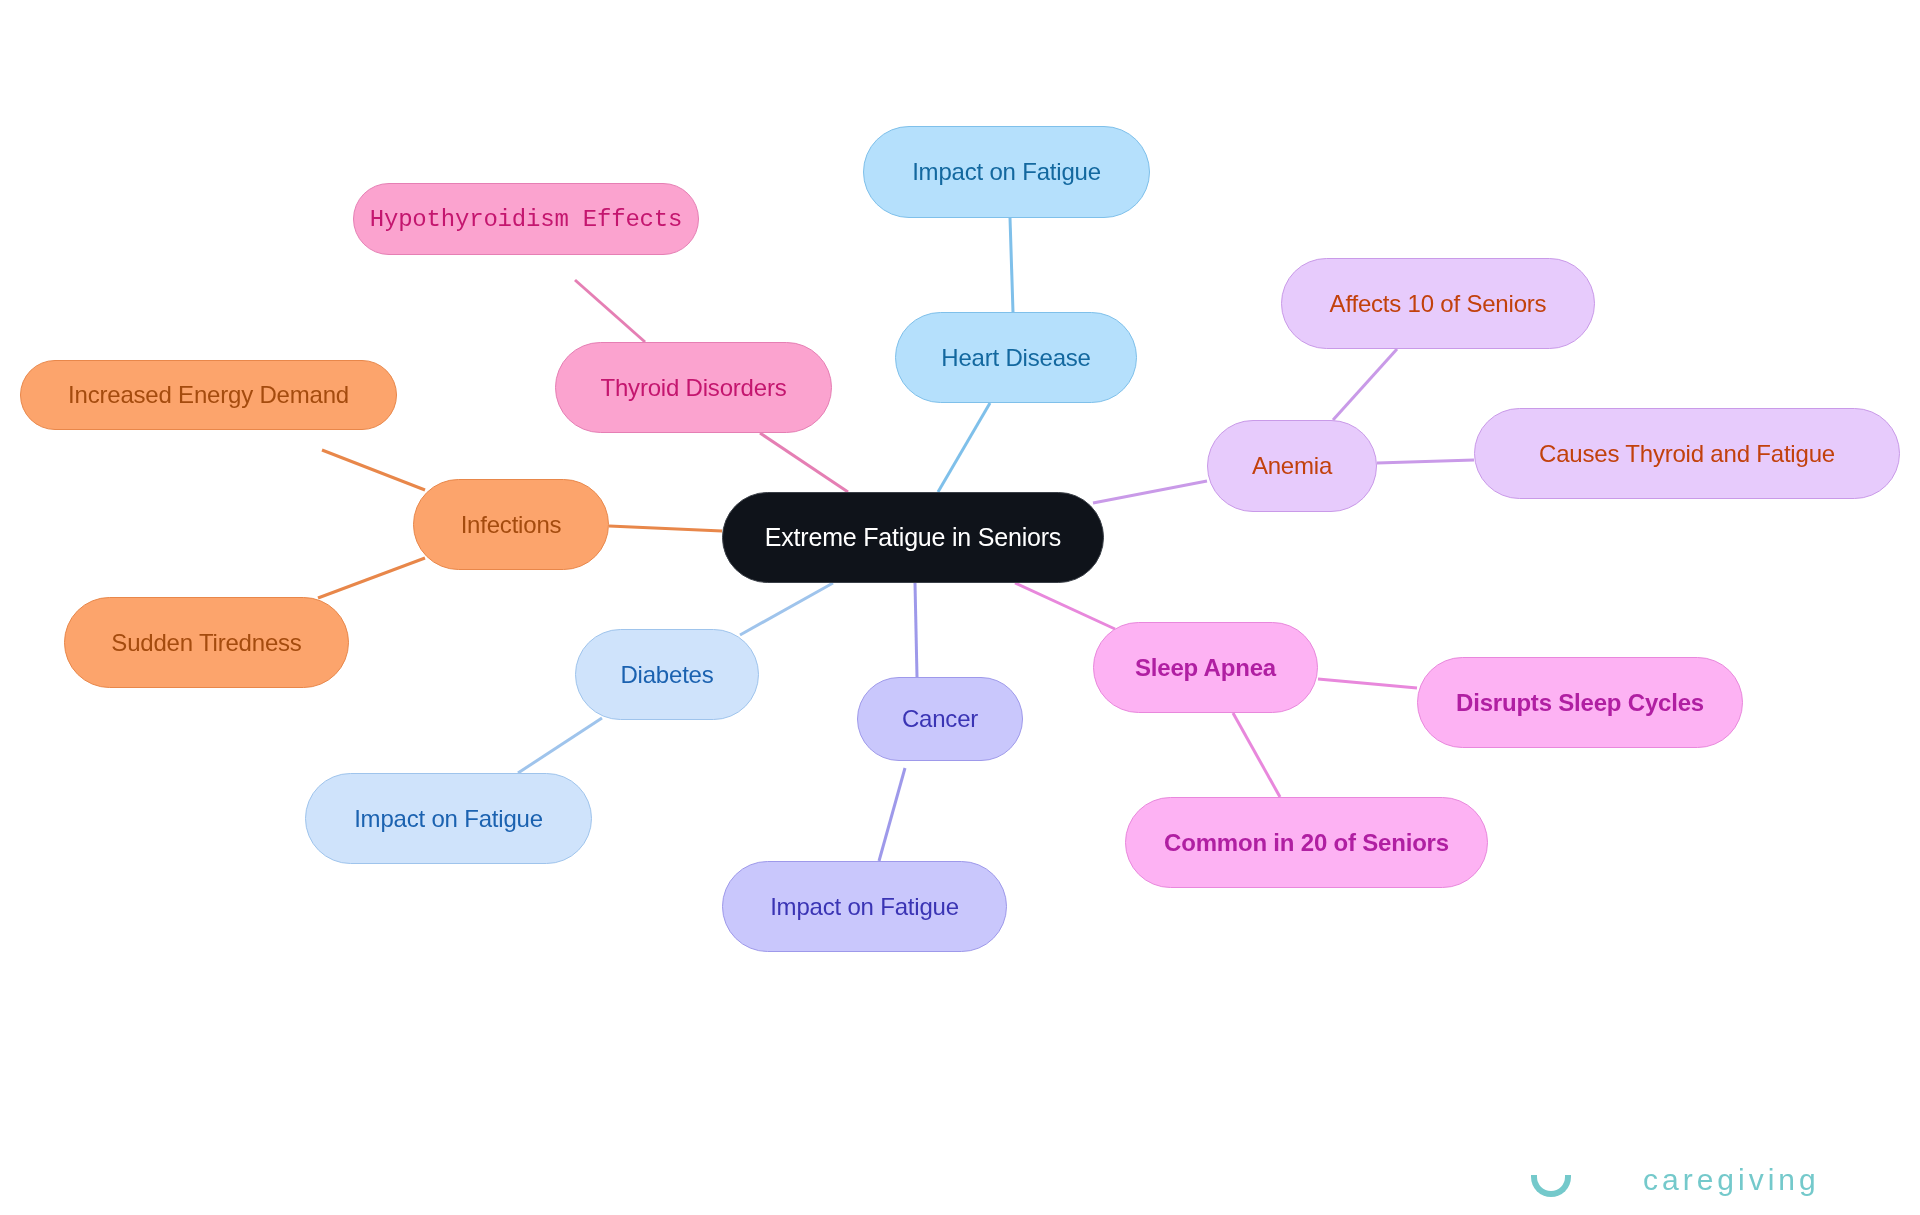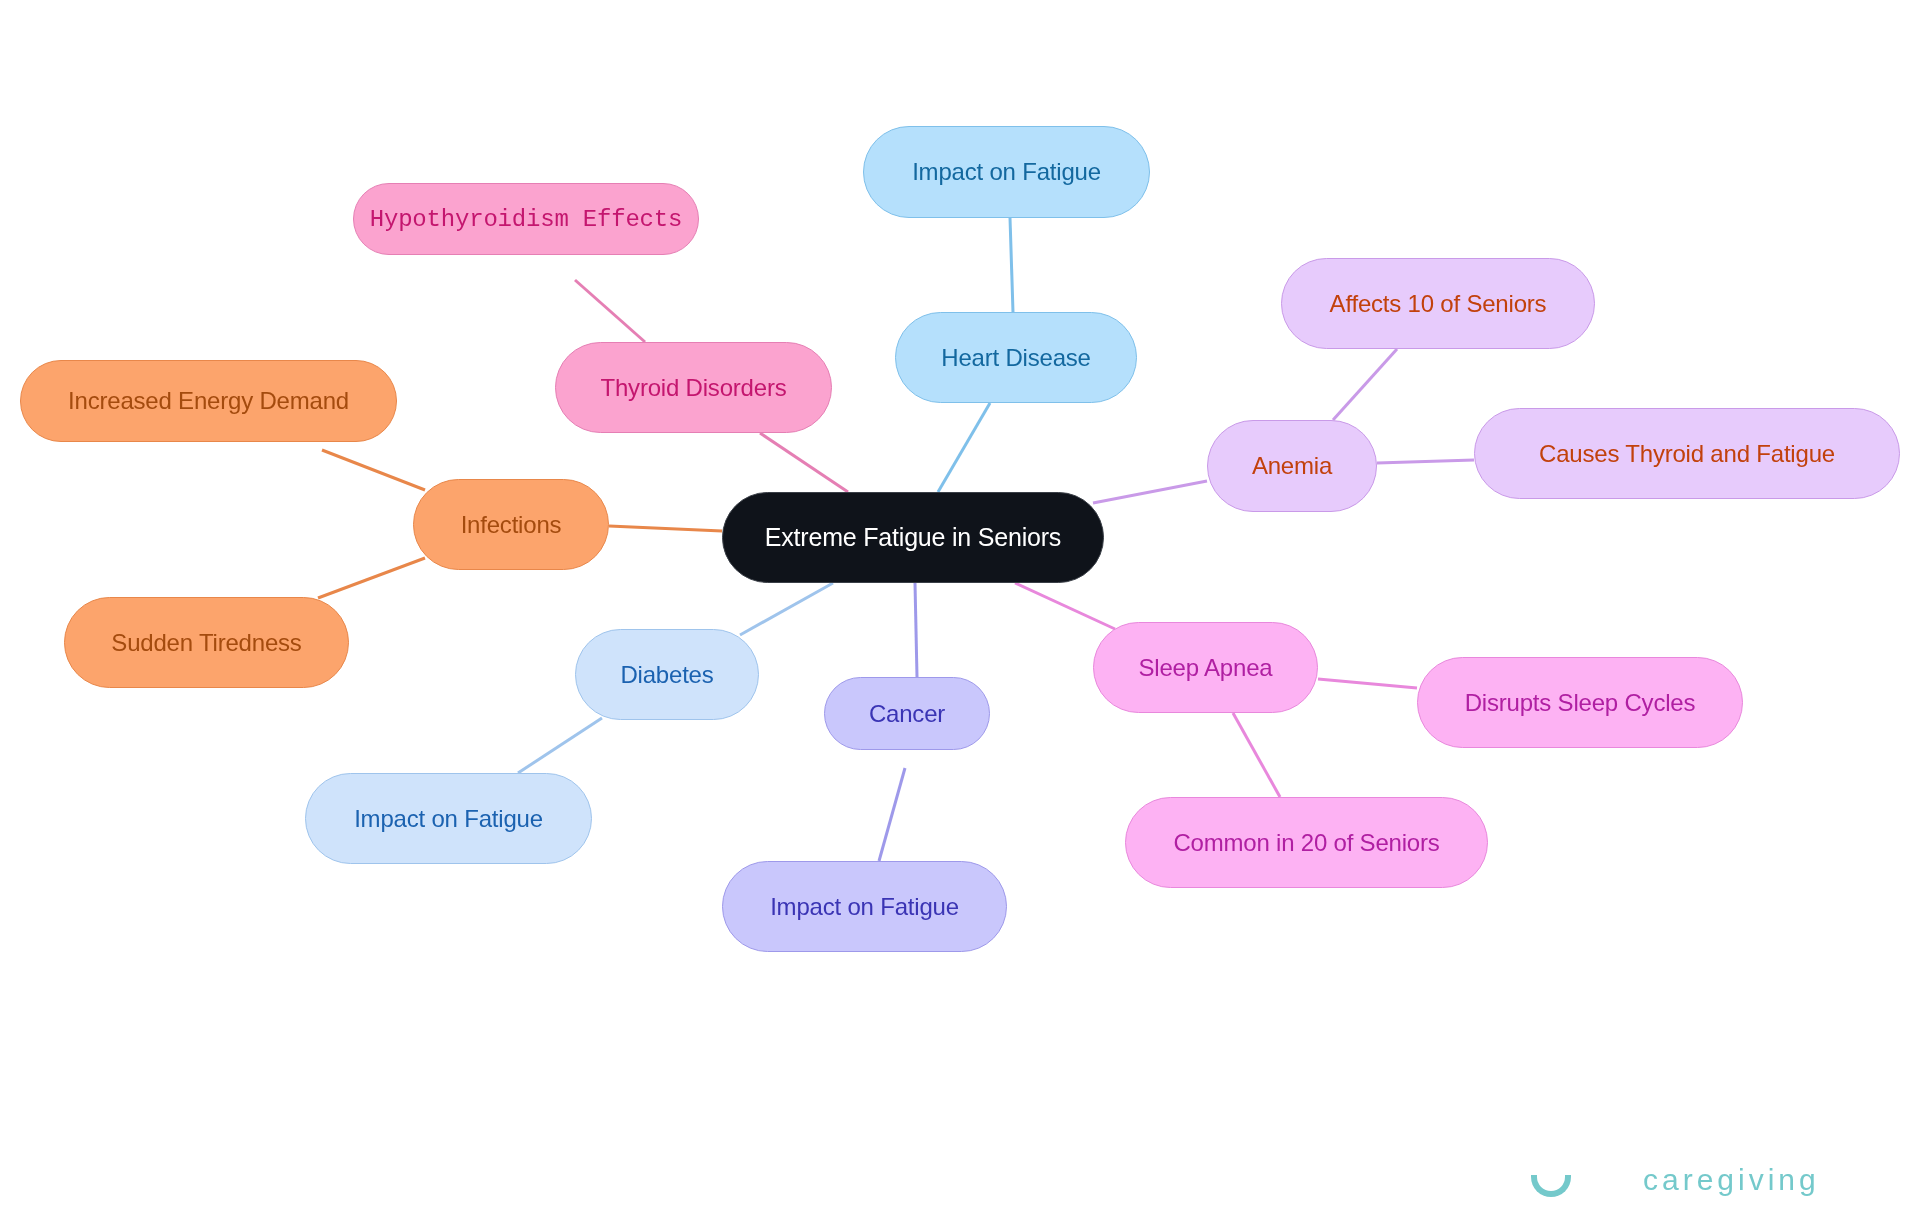--- a/index.html
+++ b/index.html
@@ -4,21 +4,21 @@
 <style>
   html, body { margin:0; padding:0; background:#ffffff; }
   body { width:1920px; height:1215px; position:relative; overflow:hidden; font-family:"Liberation Sans", sans-serif; }
   svg.edges { position:absolute; left:0; top:0; width:1920px; height:1215px; }
   .node { position:absolute; box-sizing:border-box; border-radius:46px; display:flex; align-items:center; justify-content:center; font-size:24px; border:1.5px solid; white-space:nowrap; letter-spacing:-0.2px; }
   .root { background:#0f131a; color:#ffffff; border-color:#3a3f47; }
   .orange { background:#fca46c; color:#a44b0e; border-color:#e8874a; }
   .pink { background:#fba3cf; color:#c4166f; border-color:#e57fb4; }
   .sky { background:#b5e0fc; color:#13689f; border-color:#7fc0ea; }
   .violet { background:#e7cbfc; color:#c2410c; border-color:#c99ae8; }
-  .magenta { background:#fdb2f3; color:#b01fa2; border-color:#e888dc; }
+  .magenta { background:#fdb2f3; color:#b01fa2; border-color:#e888dc;font-weight:bold; }
   .lightblue { background:#cfe3fb; color:#1b62b0; border-color:#9fc4ec; }
   .indigo { background:#c9c7fc; color:#3a34b4; border-color:#9e99ea; }
   .logo { position:absolute; left:1418px; top:1105px; width:460px; height:95px; }
   .logo-main { position:absolute; left:0; top:0; font-size:60px; font-weight:bold; color:#ef7466; letter-spacing:1px; }
   .logo-main .teal { color:#74c9cb; }
   .logo-sub { position:absolute; left:225px; top:58px; font-size:30px; color:#74c9cb; letter-spacing:4px; }
   .smile { position:absolute; left:113px; top:70px; width:40px; height:22px; border:6px solid #74c9cb; border-top:none; border-radius:0 0 24px 24px; box-sizing:border-box; }
 </style>
 </head>
 <body>
@@ -40,38 +40,38 @@
   <line x1="1233" y1="713" x2="1280" y2="797" stroke="#e888dc" stroke-width="3"></line>
   <line x1="915" y1="583" x2="917" y2="677" stroke="#9e99ea" stroke-width="3"></line>
   <line x1="905" y1="768" x2="879" y2="861" stroke="#9e99ea" stroke-width="3"></line>
   <line x1="833" y1="583" x2="740" y2="635" stroke="#9fc4ec" stroke-width="3"></line>
   <line x1="602" y1="718" x2="518" y2="773" stroke="#9fc4ec" stroke-width="3"></line>
 </svg>
 
 <div class="node root" style="left:722px;top:492px;width:382px;height:91px;font-size:25px;">Extreme Fatigue in Seniors</div>
 
 <div class="node orange" style="left:413px;top:479px;width:196px;height:91px;">Infections</div>
-<div class="node orange" style="left:20px;top:360px;width:377px;height:82px;">Increased Energy Demand</div>
+<div class="node orange" style="left:20px;top:360px;width:377px;height:70px;">Increased Energy Demand</div>
 <div class="node orange" style="left:64px;top:597px;width:285px;height:91px;">Sudden Tiredness</div>
 
 <div class="node pink" style="left:555px;top:342px;width:277px;height:91px;">Thyroid Disorders</div>
 <div class="node pink" style="left:353px;top:183px;width:346px;height:72px;font-family:Liberation Mono, monospace;">Hypothyroidism Effects</div>
 
 <div class="node sky" style="left:895px;top:312px;width:242px;height:91px;">Heart Disease</div>
 <div class="node sky" style="left:863px;top:126px;width:287px;height:92px;">Impact on Fatigue</div>
 
 <div class="node violet" style="left:1207px;top:420px;width:170px;height:92px;">Anemia</div>
 <div class="node violet" style="left:1281px;top:258px;width:314px;height:91px;">Affects 10 of Seniors</div>
 <div class="node violet" style="left:1474px;top:408px;width:426px;height:91px;">Causes Thyroid and Fatigue</div>
 
 <div class="node magenta" style="left:1093px;top:622px;width:225px;height:91px;">Sleep Apnea</div>
 <div class="node magenta" style="left:1417px;top:657px;width:326px;height:91px;">Disrupts Sleep Cycles</div>
 <div class="node magenta" style="left:1125px;top:797px;width:363px;height:91px;">Common in 20 of Seniors</div>
 
-<div class="node indigo" style="left:824px;top:677px;width:166px;height:73px;">Cancer</div>
+<div class="node indigo" style="left:857px;top:677px;width:166px;height:84px;">Cancer</div>
 <div class="node indigo" style="left:722px;top:861px;width:285px;height:91px;">Impact on Fatigue</div>
 
 <div class="node lightblue" style="left:575px;top:629px;width:184px;height:91px;">Diabetes</div>
 <div class="node lightblue" style="left:305px;top:773px;width:287px;height:91px;">Impact on Fatigue</div>
 
 <div class="logo">
   <div class="smile"></div>
   <div class="logo-sub">caregiving</div>
 </div>
 

